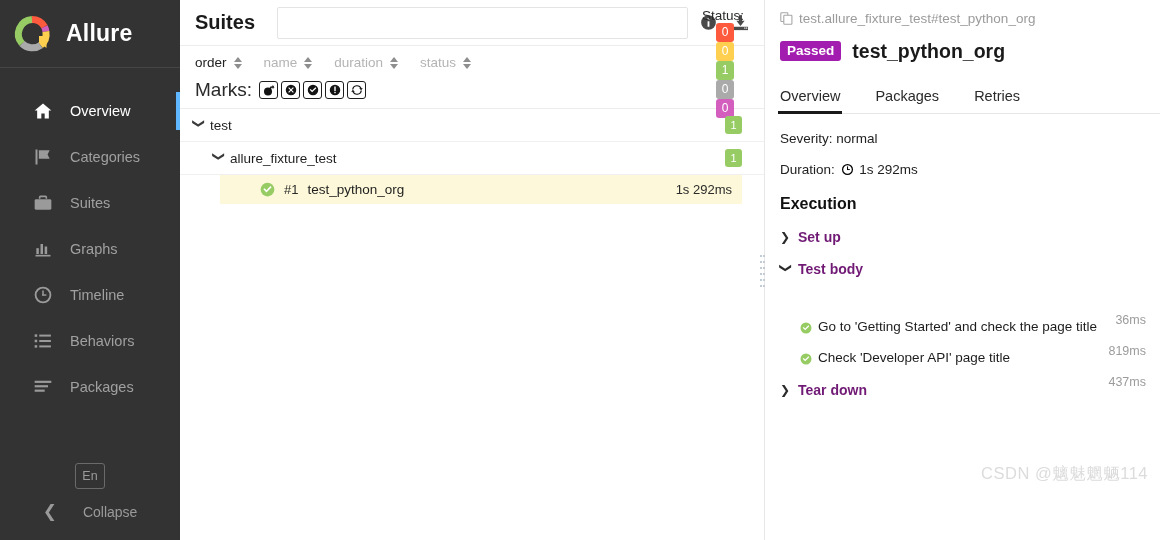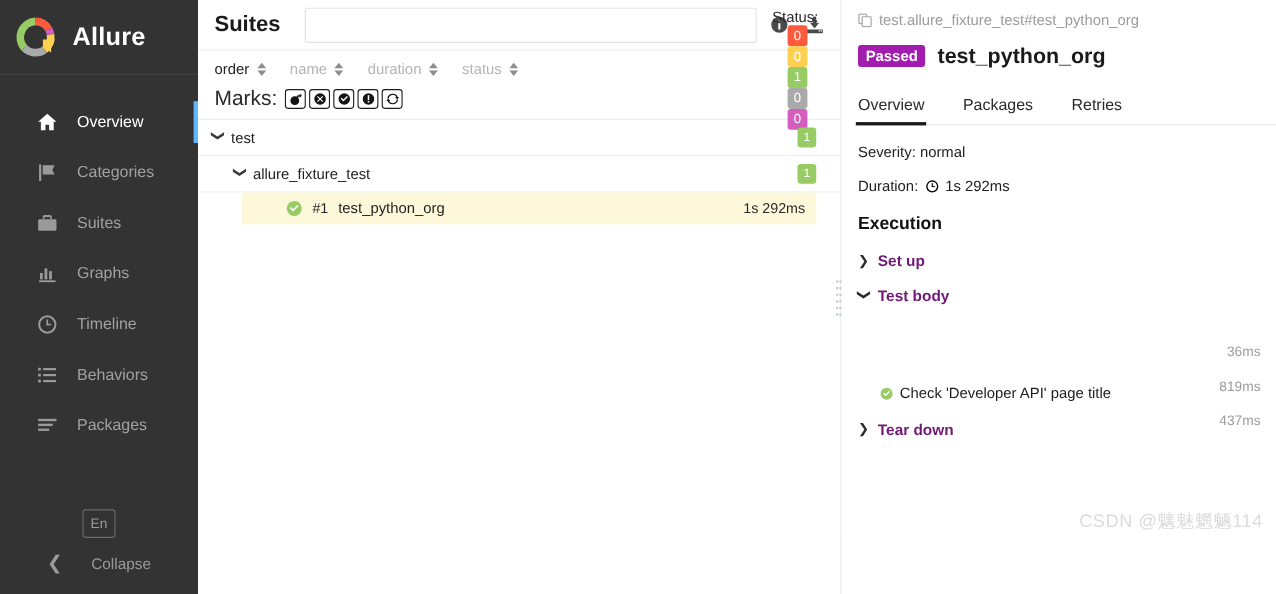--- a/index.html
+++ b/index.html
@@ -541,20 +541,29 @@
     <div class="acc">
       <span class="ac" style="transform:rotate(90deg);display:inline-block">❯</span>
       <span class="acc-label">Test body</span>
     </div>
 
     <div class="steps">
       <div class="step">
         <span class="step-dur">36ms</span>
       </div>
       <div class="step">
+        <div class="step-in">
+          <span class="step-ic">
+            <svg width="12" height="12" viewBox="0 0 24 24">
+                <circle cx="12" cy="12" r="11" fill="#97cc64"></circle>
+                <path d="M10.3 16.6 L5.4 11.7 l1.8-1.8 3.1 3.1 6.5-6.5 1.8 1.8Z" fill="#fff"></path>
+              </svg>
+          </span>
+          <span class="step-txt">Go to 'Getting Started' and check the page title</span>
+        </div>
         <span class="step-dur">819ms</span>
       </div>
       <div class="step">
         <div class="step-in">
           <span class="step-ic">
             <svg width="12" height="12" viewBox="0 0 24 24">
                 <circle cx="12" cy="12" r="11" fill="#97cc64"></circle>
                 <path d="M10.3 16.6 L5.4 11.7 l1.8-1.8 3.1 3.1 6.5-6.5 1.8 1.8Z" fill="#fff"></path>
               </svg>
           </span>

